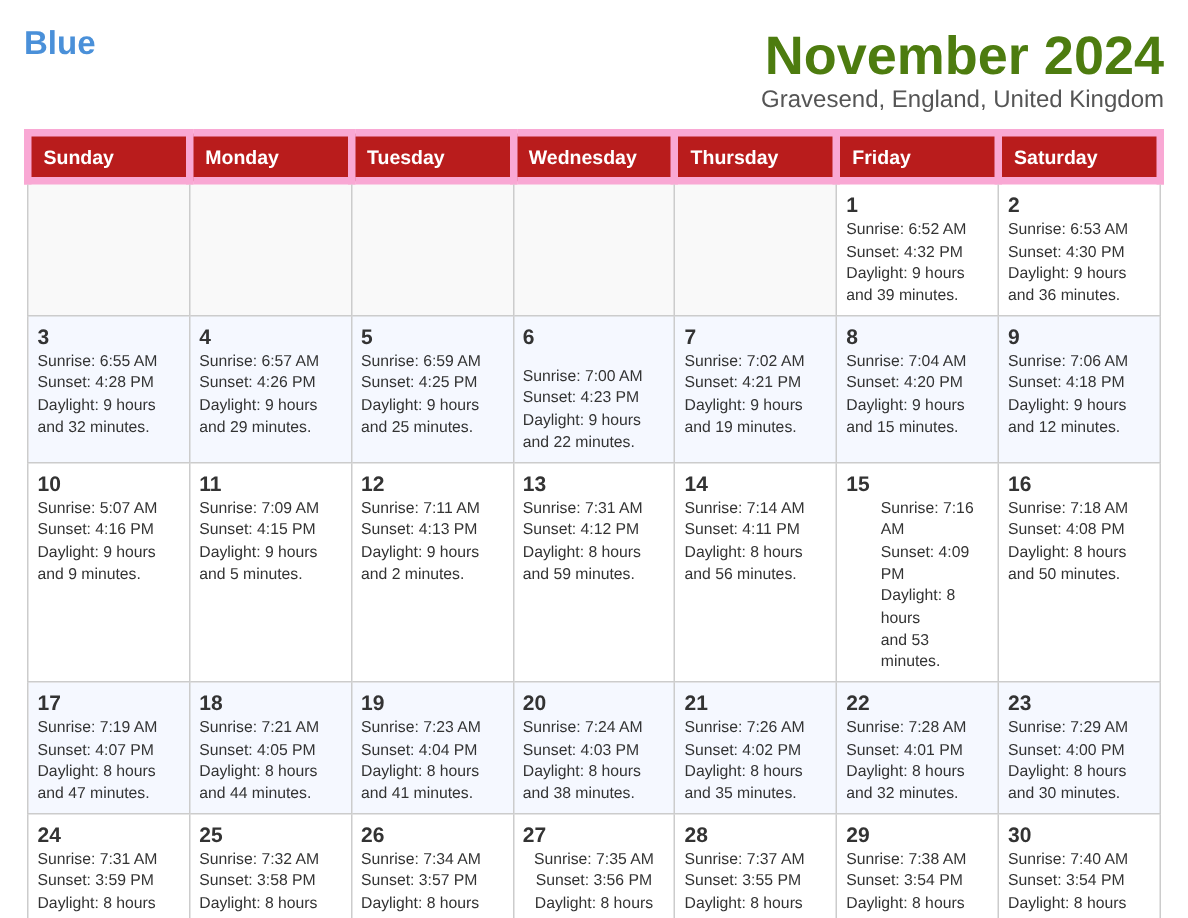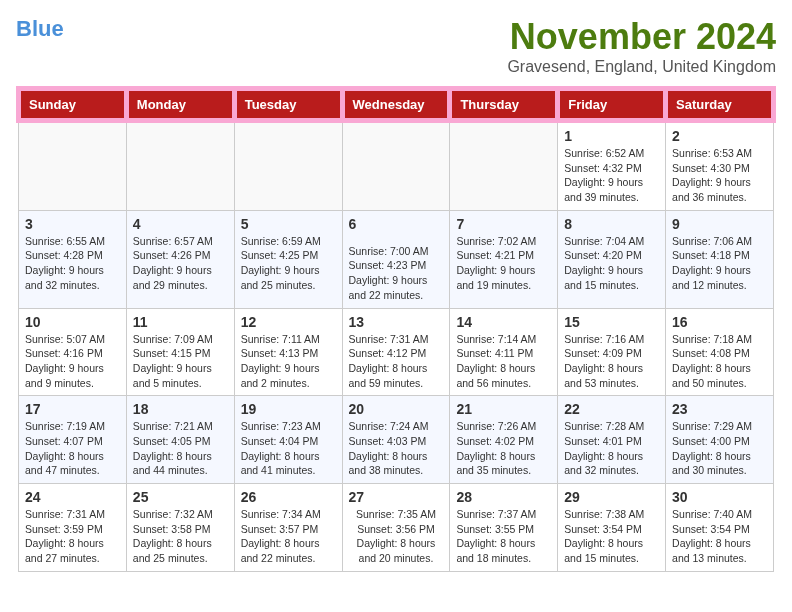--- a/index.html
+++ b/index.html
@@ -225,21 +225,21 @@
         </td>
         <td>
           <div class="day-number">14</div>
           <div class="day-detail" style="white-space: pre-line;">Sunrise: 7:14 AM
 Sunset: 4:11 PM
 Daylight: 8 hours
 and 56 minutes.</div>
         </td>
         <td>
           <div class="day-number">15</div>
-          <div class="day-detail" style="white-space: pre-line;">Sunrise: 7:16 AM
+          <div class="day-detail" style="white-space: pre-line; margin-left: 23px;">Sunrise: 7:16 AM
 Sunset: 4:09 PM
 Daylight: 8 hours
 and 53 minutes.</div>
         </td>
         <td>
           <div class="day-number">16</div>
           <div class="day-detail" style="white-space: pre-line;">Sunrise: 7:18 AM
 Sunset: 4:08 PM
 Daylight: 8 hours
 and 50 minutes.</div>

